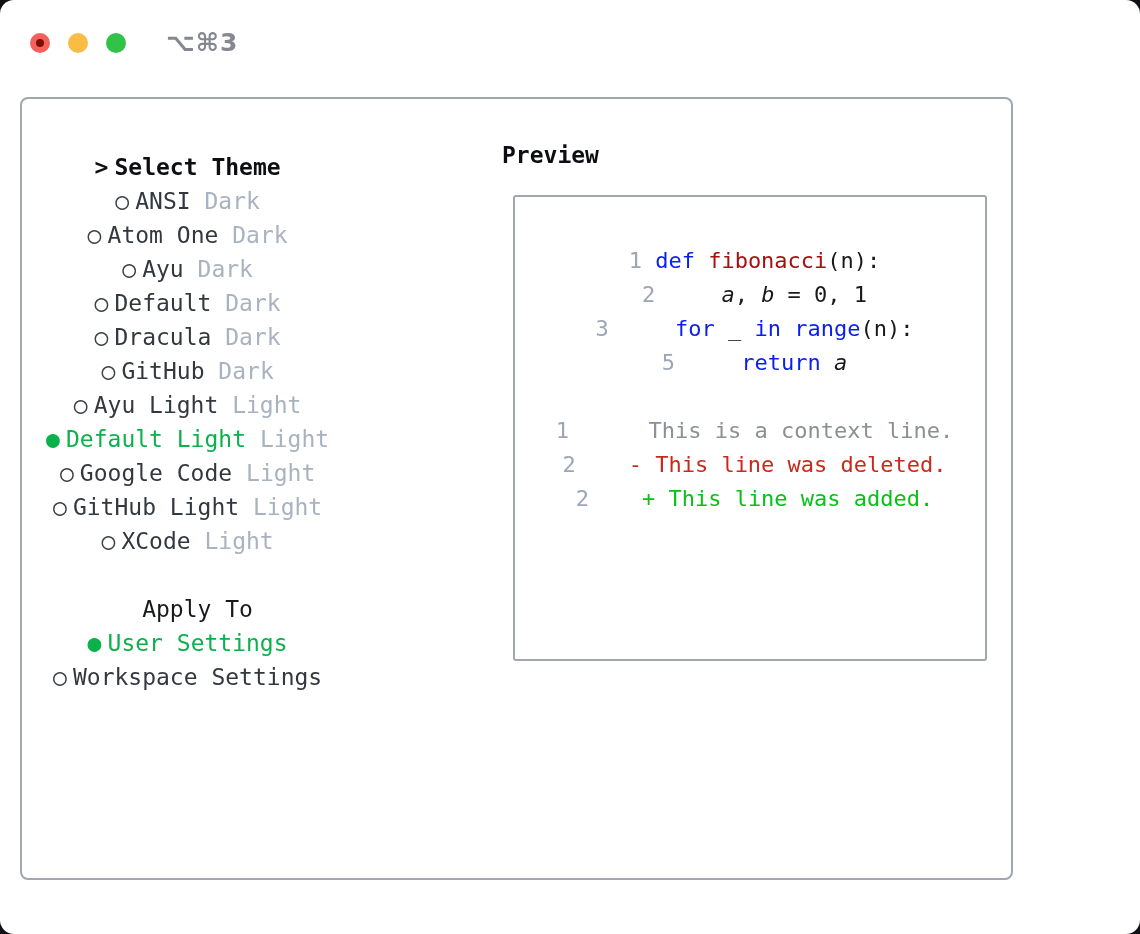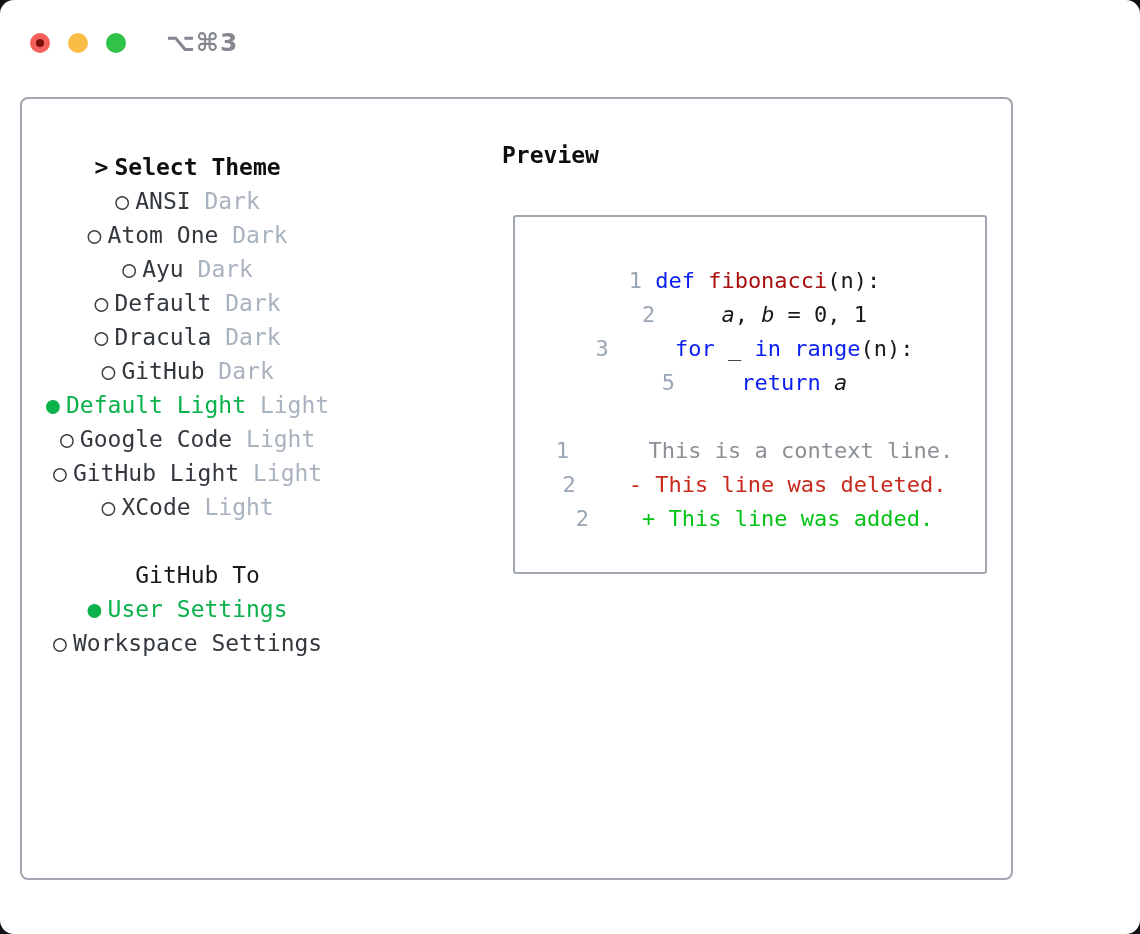--- a/index.html
+++ b/index.html
@@ -38,21 +38,21 @@
   .picker-title-row{font-weight:bold}
   .picker-title-row .bullet,.picker-title-row .title-text{color:#0c0e11}
   .apply-title-row{margin-top:34px;padding-left:26px;color:#17191d}
   .help-text{margin-top:34px;color:var(--muted-gray,#a9b2bf);width:29ch;white-space:normal}
   
   .preview-title{
     position:absolute;left:480px;top:39px;height:34px;line-height:34px;
     font-size:23px;font-weight:bold;color:#0c0e11;
   }
   .preview-box{
-    position:absolute;left:491px;top:116px;width:474px;height:359px;
+    position:absolute;left:491px;top:96px;width:474px;height:466px;
     border:2px solid var(--border-gray,#a0a7af);border-radius:3px;box-sizing:border-box;
     padding:47px 8px 16px 17px;font-size:22px;line-height:34px;
   }
   .pre-line{white-space:pre;height:34px}
   .lnum{color:var(--line-number-gray,#9aa6b6)}
   .tk-kw{color:var(--keyword-blue,#0a1ef0)}
   .tk-fn{color:var(--function-red,#a90f0f)}
   .tk-pl{color:#17191c}
   .tk-var{color:#17191c;font-style:italic}
   .blank-line{height:34px}
@@ -79,27 +79,28 @@
     <div class="left-col">
       <div class="row picker-title-row"><span class="bullet">&gt;</span><span class="title-text">Select Theme</span></div>
 
       <div>
           <div class="row item"><span class="bullet">○</span><span class="name">ANSI</span> <span class="variant">Dark</span></div>
           <div class="row item"><span class="bullet">○</span><span class="name">Atom One</span> <span class="variant">Dark</span></div>
           <div class="row item"><span class="bullet">○</span><span class="name">Ayu</span> <span class="variant">Dark</span></div>
           <div class="row item"><span class="bullet">○</span><span class="name">Default</span> <span class="variant">Dark</span></div>
           <div class="row item"><span class="bullet">○</span><span class="name">Dracula</span> <span class="variant">Dark</span></div>
           <div class="row item"><span class="bullet">○</span><span class="name">GitHub</span> <span class="variant">Dark</span></div>
+          <div class="row item"><span class="bullet">○</span><span class="name">Ayu Light</span> <span class="variant">Light</span></div>
           <div class="row item selected"><span class="bullet">●</span><span class="name">Default Light</span> <span class="variant">Light</span></div>
           <div class="row item"><span class="bullet">○</span><span class="name">Google Code</span> <span class="variant">Light</span></div>
           <div class="row item"><span class="bullet">○</span><span class="name">GitHub Light</span> <span class="variant">Light</span></div>
           <div class="row item"><span class="bullet">○</span><span class="name">XCode</span> <span class="variant">Light</span></div>
         </div>
 
-      <div class="row apply-title-row">GitHub To</div>
+      <div class="row apply-title-row">Apply To</div>
 
       <div>
           <div class="row item selected"><span class="bullet">●</span><span class="name">User Settings</span></div>
           <div class="row item"><span class="bullet">○</span><span class="name">Workspace Settings</span></div>
         </div>
 
     </div>
 
     <div class="preview-title">Preview</div>
 

